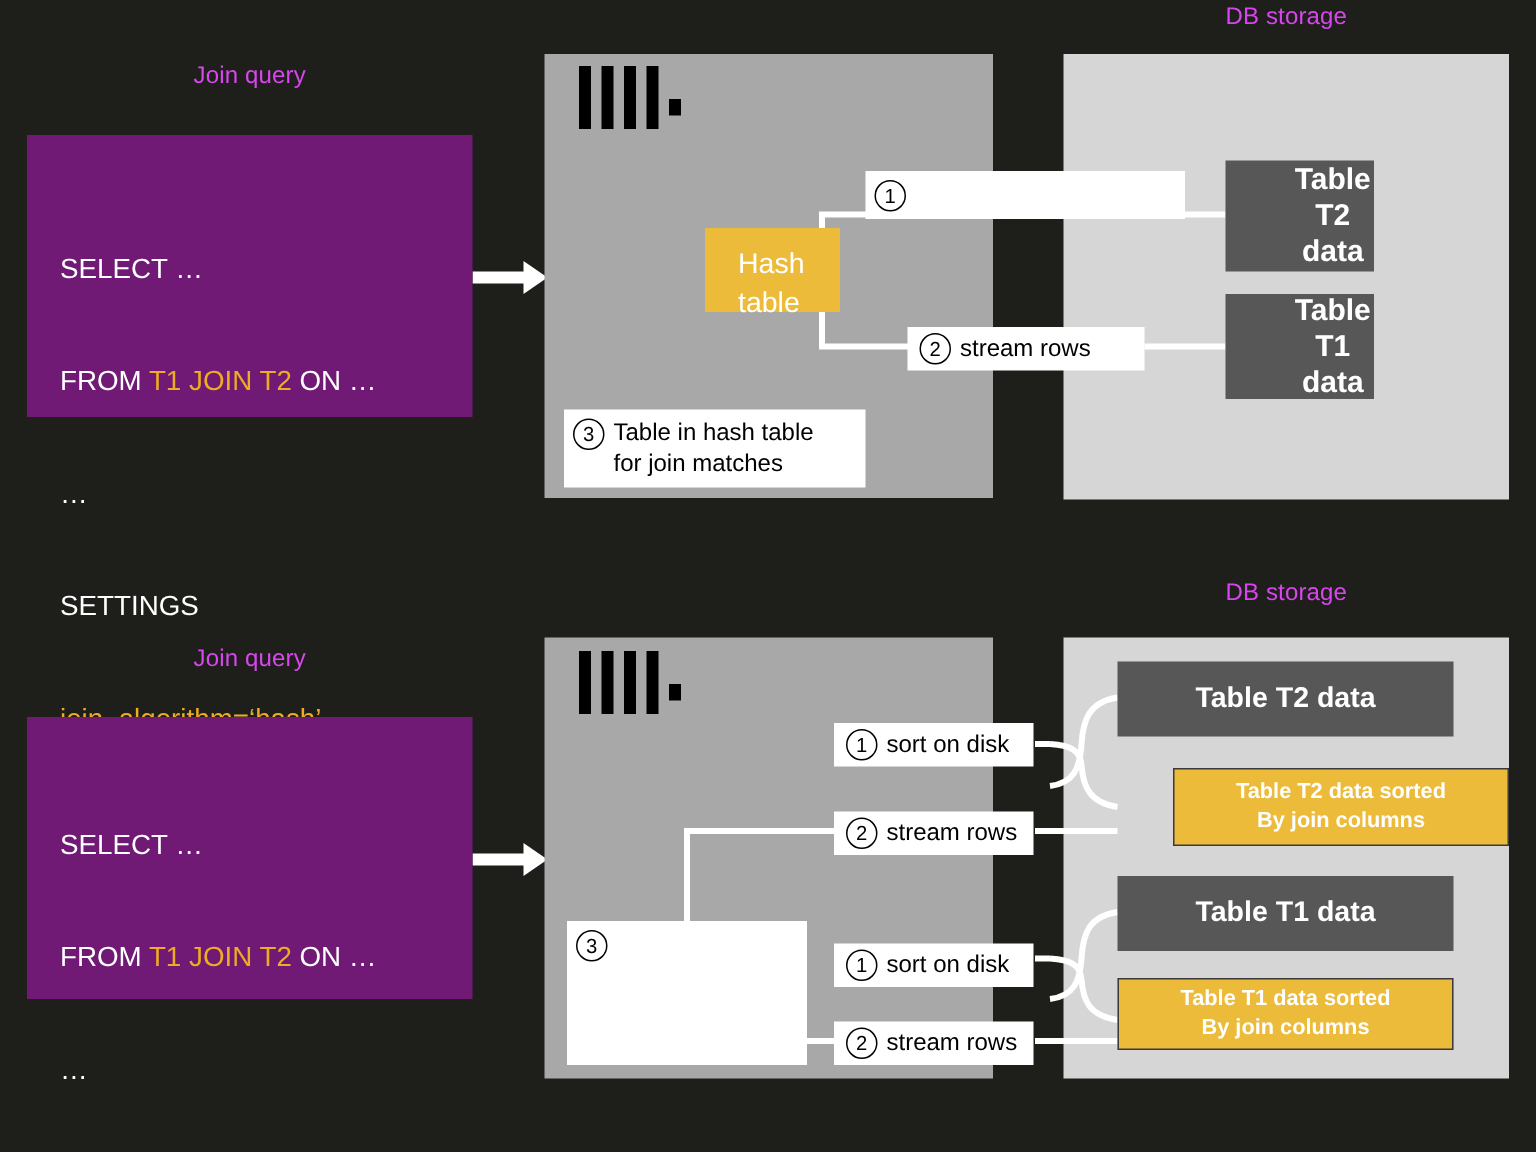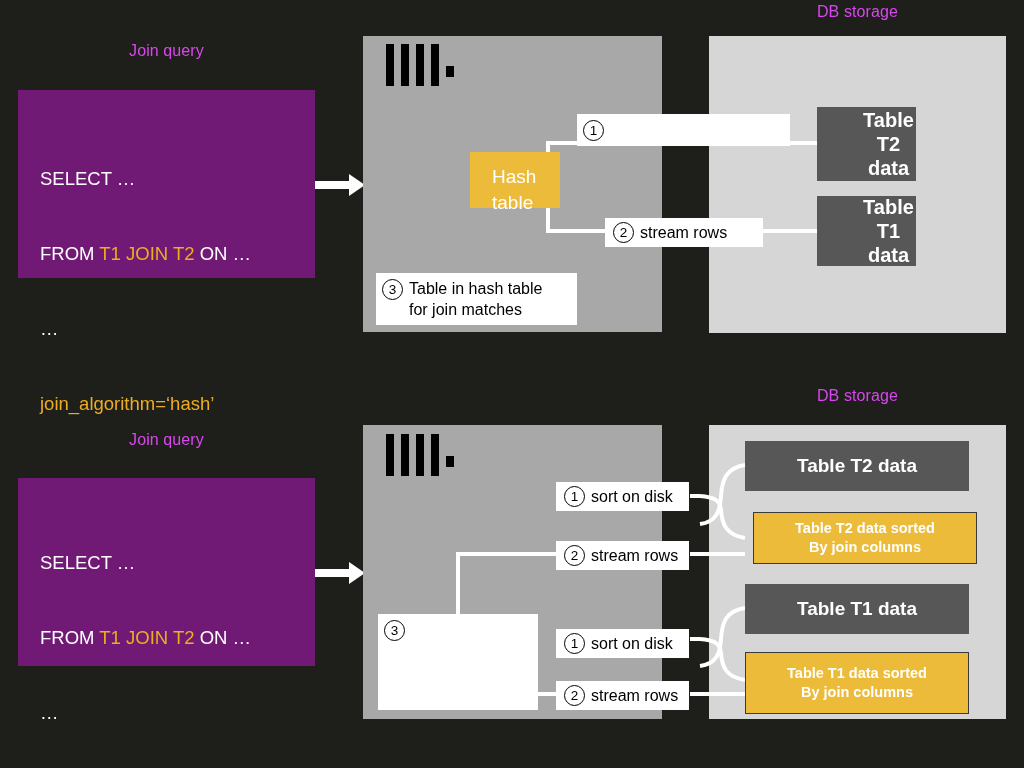--- a/index.html
+++ b/index.html
@@ -63,20 +63,21 @@
 
   <div class="abs sec-title" style="left:18px;top:42px;width:297px;">Join query</div>
 
   <div class="abs sec-title" style="left:709px;top:3px;width:297px;">DB storage</div>
 
   <div class="abs query-card" style="left:18px;top:90px;width:297px;height:188px;">
     <div class="query-code">
       <span class="ln">SELECT …</span>
       <span class="ln"><span>FROM </span><span class="kw-y">T1 JOIN T2</span><span> ON …</span></span>
       <span class="ln">…</span>
+      <span class="ln">SETTINGS</span>
       <span class="ln kw-y">join_algorithm=‘hash’</span>
     </div>
   </div>
 
   <div class="bigarrow" style="left:315px;top:172px;">
     <svg width="52" height="26" viewBox="0 0 52 26">
       <path d="M0,9 L34,9 L34,2 L50,13 L34,24 L34,17 L0,17 Z" fill="#ffffff"></path>
     </svg>
   </div>
 
@@ -204,21 +205,21 @@
     <span class="ctext">sort on disk</span>
   </div>
 
   <div class="abs callout one-line" style="left:556px;top:681px;width:133px;">
     <span class="num">2</span>
     <span class="ctext">stream rows</span>
   </div>
 
   <div class="abs tbl-box s2" style="left:745px;top:441px;width:224px;height:50px;white-space:pre-line;">Table T2 data</div>
 
-  <div class="abs sorted-box" style="left:753px;top:512px;width:224px;height:52px;white-space:pre-line;">Table T2 data sorted
+  <div class="abs sorted-box" style="left:782px;top:512px;width:224px;height:52px;white-space:pre-line;">Table T2 data sorted
 By join columns</div>
 
   <div class="abs tbl-box s2" style="left:745px;top:584px;width:224px;height:50px;white-space:pre-line;">Table T1 data</div>
 
-  <div class="abs sorted-box" style="left:745px;top:652px;width:224px;height:62px;white-space:pre-line;">Table T1 data sorted
+  <div class="abs sorted-box" style="left:745px;top:652px;width:224px;height:48px;white-space:pre-line;">Table T1 data sorted
 By join columns</div>
 
 </div>
 
 </body></html>

